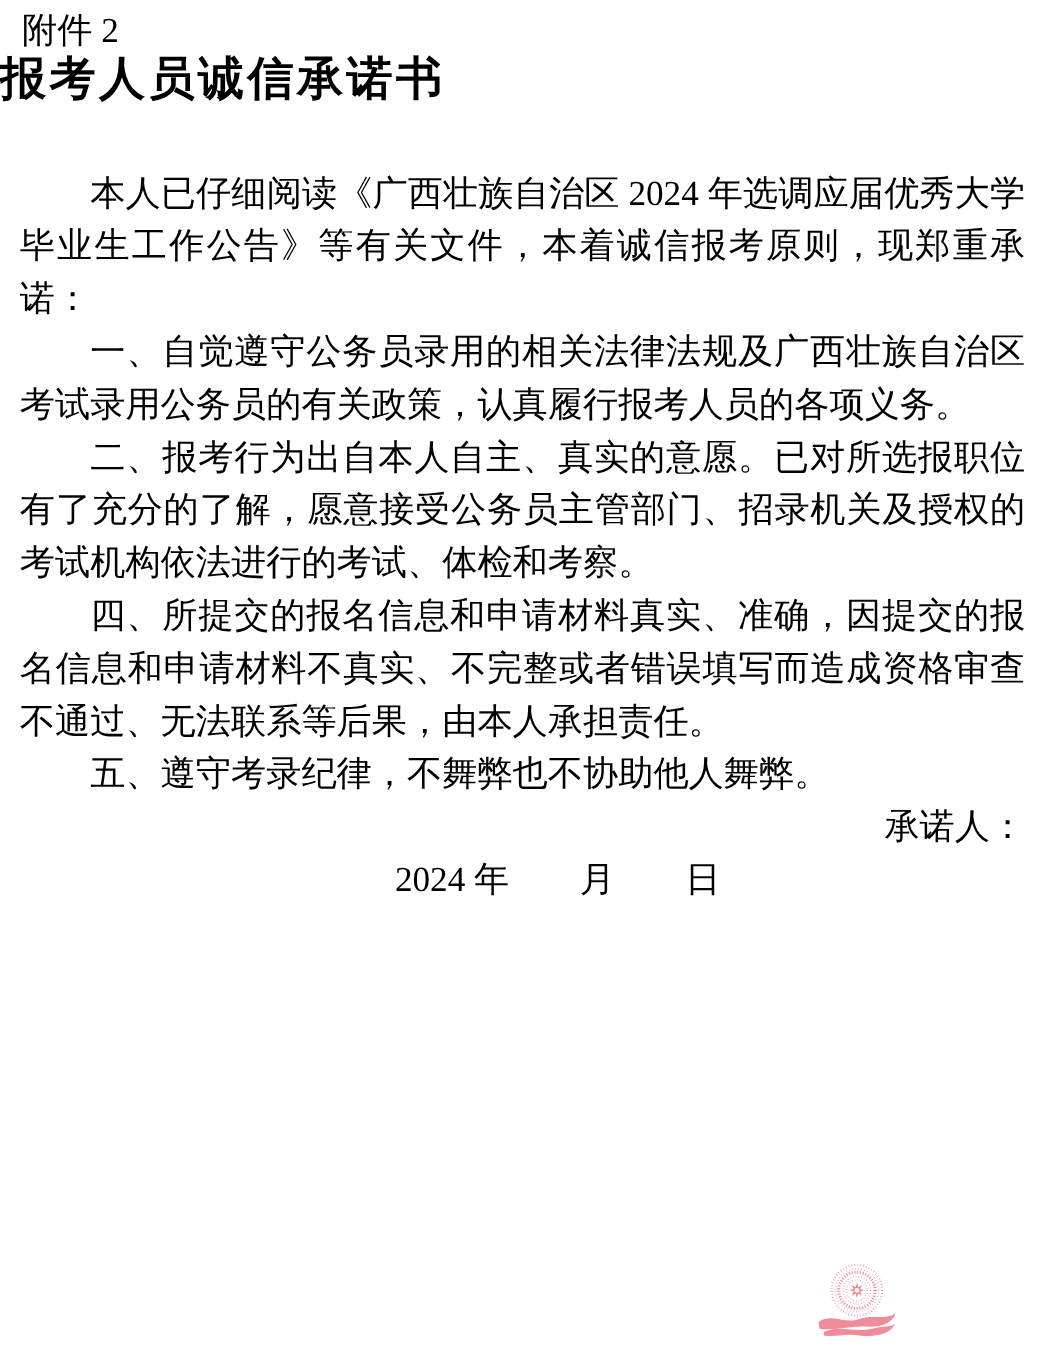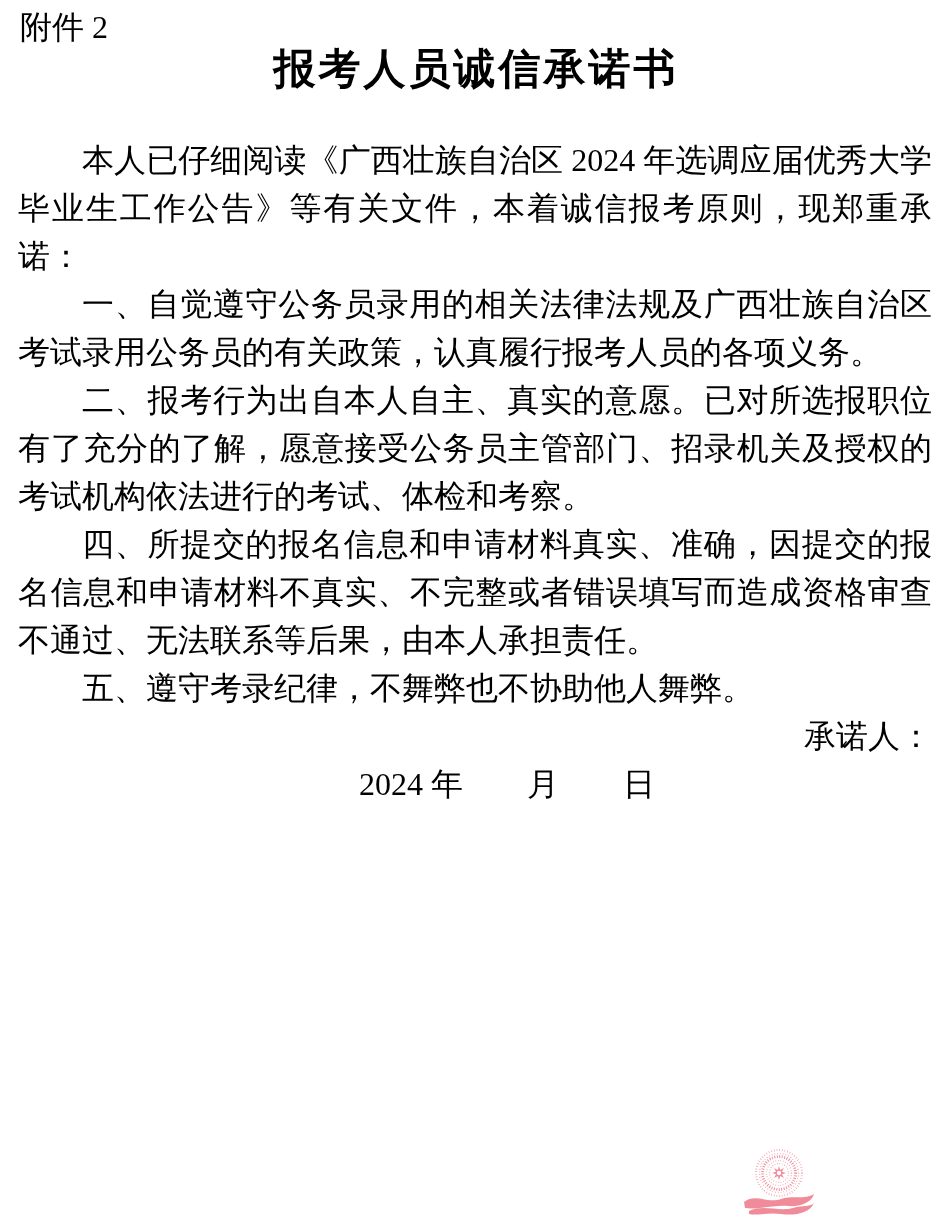--- a/index.html
+++ b/index.html
@@ -21,33 +21,33 @@
     font-size: 32px;
     line-height: 38px;
     font-family: "Liberation Serif", serif;
   }
 
   .doc-title {
     position: absolute;
     left: 0;
     right: 0;
     top: 44px;
-    text-align: center;
-    font-family: Liberation Mono, monospace;
+    text-align: left;
+    font-family: Liberation Serif, serif;
     font-weight: bold;
     font-size: 42px;
     line-height: 56px;
     letter-spacing: 3px;
   }
 
   .body-text {
     position: absolute;
     left: 18px;
     right: 20px;
-    top: 136px;
+    top: 151px;
     z-index: 2;
     font-size: 32px;
     line-height: 48px;
     text-align: justify;
     text-justify: inter-character;
   }
 
   .body-text p {
     margin: 0;
     text-indent: 2em;

